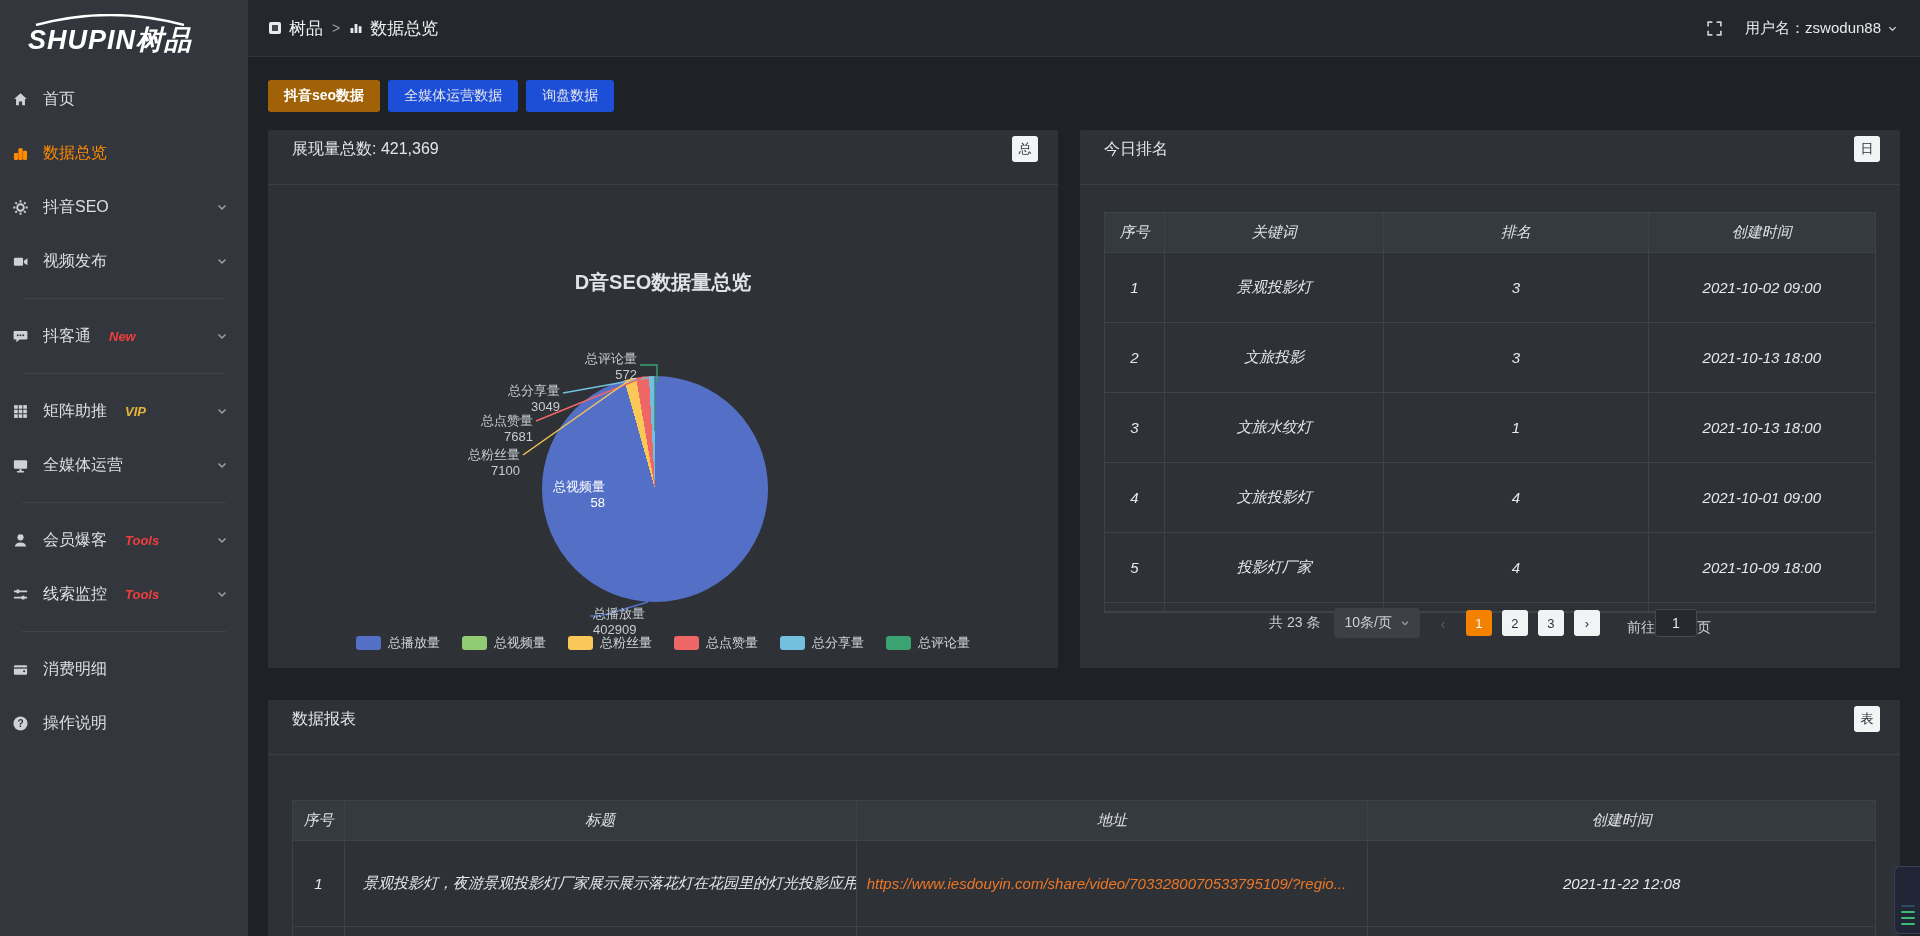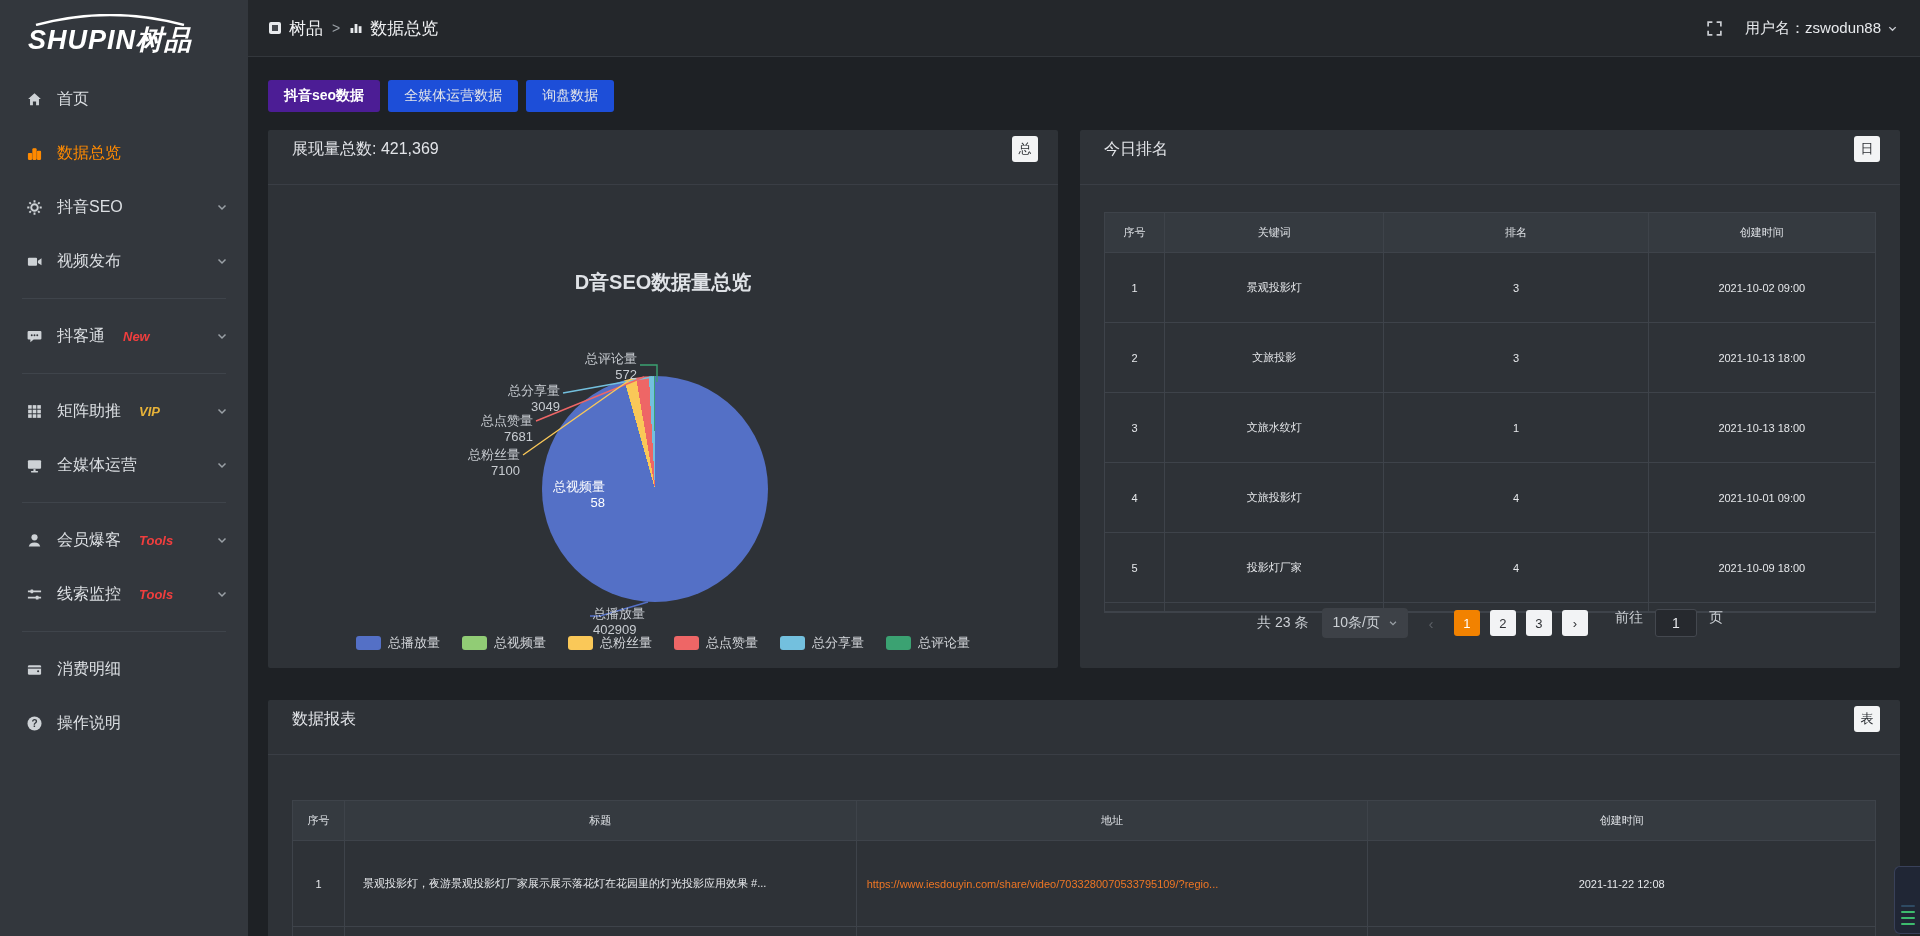--- a/index.html
+++ b/index.html
@@ -17,36 +17,36 @@
   .mini-ic { display:inline-flex; }
   .topbar-right { display:flex; align-items:center; gap:22px; }
   .user-chip { display:flex; align-items:center; gap:6px; font-size:15px; color:#e8eaed; }
 
   
   .sidebar { position:absolute; left:0; top:0; width:248px; height:936px; background:#33373d; }
   .logo { padding:14px 0 10px 28px; }
   .logo-arc { display:block; margin-left:2px; }
   .logo-text { font-size:27px; font-weight:800; color:#ffffff; letter-spacing:1px; line-height:28px;font-style:italic; }
   .menu { margin-top:8px; }
-  .menu-item { height:54px; display:flex; align-items:center; padding:0 20px 0 26px; gap:14px;
+  .menu-item { height:54px; display:flex; align-items:center; padding:0 20px 0 12px; gap:14px;
     font-size:16px; color:#dcdfe3; cursor:pointer; }
   .menu-item .mi-label { flex:0 0 auto; }
   .menu-item.active { color:#ff8a00; }
   .menu-item.active svg * { stroke:#ff8a00 !important; }
   .menu-item.active svg .fillpart { fill:#ff8a00 !important; }
   .badge { font-size:13px; font-weight:700; font-style:italic; margin-left:4px; color:#f03e3e; }
   .badge.vip { color:#e8b339; }
   .mi-chevron { margin-left:auto; display:flex; }
   .menu-divider { height:1px; background:#3f444b; margin:10px 22px; }
 
   
   .tabs { position:absolute; left:268px; top:80px; display:flex; gap:8px; }
   .tab { height:32px; padding:0 16px; display:flex; align-items:center;
     background:#1d4ed8; color:#e3e5e9; font-size:14px; border-radius:3px; cursor:pointer; }
-  .tab.active { background:#4c1d95; color:#fff; font-weight:700; }
+  .tab.active { background:#a16207; color:#fff; font-weight:700; }
 
   
   .panel { position:absolute; background:#2e3237; border-radius:2px; }
   .panel-header { height:55px; display:flex; align-items:center; justify-content:space-between;
     padding:0 20px 16px 24px; border-bottom:1px solid #3a3e45; font-size:16px; color:#e3e5e9; }
   .corner-btn { width:26px; height:26px; background:#f3f4f5; color:#2b2e33; border:none;
     border-radius:3px; font-size:13px; cursor:pointer; line-height:26px; text-align:center; }
 
   #overview-panel { left:268px; top:130px; width:790px; height:538px; }
   #rank-panel { left:1080px; top:130px; width:820px; height:538px; }
@@ -65,21 +65,21 @@
   .legend { position:absolute; bottom:16px; left:0; width:100%;
     display:flex; justify-content:center; align-items:center; gap:22px; }
   .legend-item { display:flex; align-items:center; gap:7px; font-size:13px; color:#d4d7db; cursor:pointer; }
   .legend-swatch { width:25px; height:14px; border-radius:3px; display:inline-block; }
 
   
   .dtable { position:absolute; border:1px solid #3e434a; }
   .trow { display:grid; }
   .trow > div { display:flex; align-items:center; justify-content:center;
     border-right:1px solid #3e434a; border-bottom:1px solid #3e434a;
-    font-size:11px; color:#e6e8eb; overflow:hidden; }
+    font-size:15px; color:#e6e8eb; overflow:hidden;font-style:italic; }
   .trow > div:last-child { border-right:none; }
   .trow.thead > div { background:#353a40; color:#dfe2e6; }
   #rank-table { left:24px; top:82px; width:772px; }
   #rank-table .trow { grid-template-columns:60px 220fr 265fr 227fr; }
   #rank-table .thead > div { height:40px; }
   #rank-table .tdata > div { height:70px; }
   #rank-table .sliver > div { height:9px; }
   #report-table { left:24px; top:100px; width:1584px; }
   #report-table .trow { grid-template-columns:52px 513fr 513fr 508fr; }
   #report-table .thead > div { height:40px; }
@@ -92,21 +92,21 @@
   
   .pagination { position:absolute; left:0; bottom:30px; width:100%;
     display:flex; align-items:center; justify-content:center; gap:10px; font-size:14px; color:#ccd0d5; }
   .pg-total { margin-right:4px; }
   .pg-size { height:30px; padding:0 10px; background:#3d4147; border-radius:4px;
     display:flex; align-items:center; gap:8px; cursor:pointer; }
   .pg-btn { min-width:26px; height:26px; border-radius:3px; background:#f2f3f5; color:#303236;
     display:flex; align-items:center; justify-content:center; font-size:13px; cursor:pointer; }
   .pg-btn.active { background:#f28200; color:#fff; }
   .pg-prev { background:transparent; color:#5c6066; font-size:15px; }
-  .pg-goto { display:flex; align-items:flex-start; gap:12px; margin-left:17px; }
+  .pg-goto { display:flex; align-items:flex-end; gap:0; margin-left:17px; }
   .pg-input { width:42px; height:28px; background:#26292e; border:1px solid #44484f; border-radius:3px;
     color:#e6e8eb; text-align:center; font-size:14px; }
 
   
   .float-widget { position:absolute; right:0; bottom:2px; width:26px; height:68px;
     background:#202635; border:1px solid #39415a; border-right:none; border-radius:6px 0 0 6px;
     display:flex; flex-direction:column; justify-content:flex-end; align-items:center;
     gap:4px; padding-bottom:8px; cursor:pointer; }
   .fw-bar { width:14px; height:2px; background:#3dbb6e; border-radius:1px; }
   .fw-bar.dim { background:#2e4a63; }

